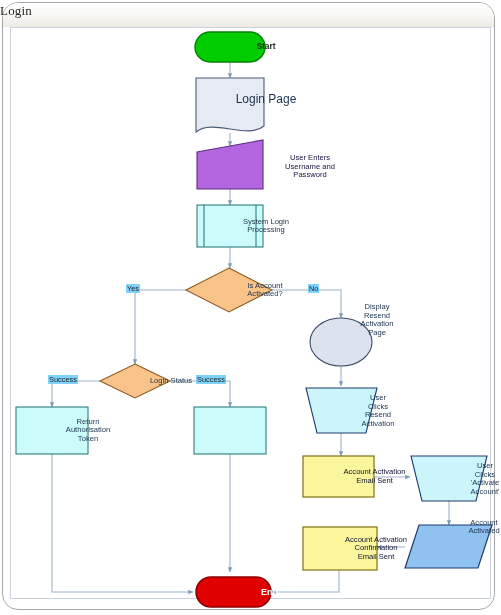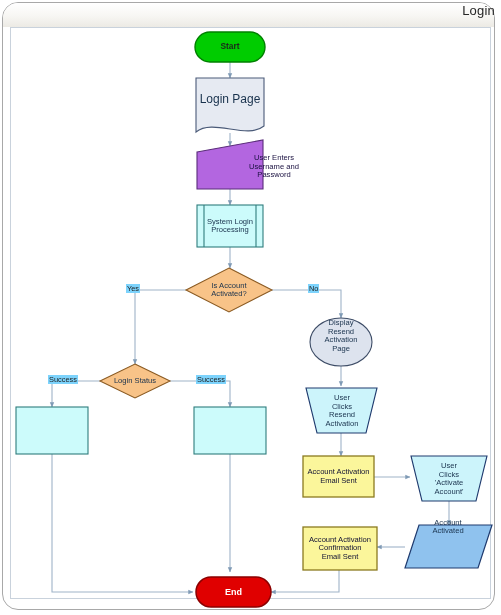--- a/index.html
+++ b/index.html
@@ -9,33 +9,33 @@
     position:absolute;left:2px;top:2px;width:493px;height:608px;
     border:1px solid #a8a8a8;border-radius:16px;background:#fff;box-sizing:border-box;
   }
   .titlebar{
     position:absolute;left:3px;top:3px;width:491px;height:24px;
     border-radius:15px 15px 0 0;
     background:linear-gradient(to bottom,#ffffff 0%,#f7f6f3 55%,#eceae4 100%);
     box-sizing:border-box;
   }
   .titletext{
-    position:absolute;left:0;top:3px;width:495px;text-align:right;
-    font-size:13px;color:#262626;font-family:Liberation Sans, sans-serif;
+    position:absolute;left:0;top:3px;width:495px;text-align:left;
+    font-size:13px;color:#262626;font-family:Liberation Serif, serif;
     letter-spacing:.2px;
   }
   .canvas{
     position:absolute;left:10px;top:27px;width:481px;height:572px;
     border:1px solid #c9d2dc;background:#fff;box-sizing:border-box;
   }
   svg.flow{position:absolute;left:0;top:0;width:501px;height:615px;overflow:visible;}
   .nodelabel{
     position:absolute;display:flex;align-items:center;justify-content:center;
     text-align:center;line-height:1.12;font-size:7.6px;color:#19324d;
-    font-family:"Liberation Sans",sans-serif;pointer-events:none;
+    font-family:"Liberation Sans",sans-serif;pointer-events:none;padding-left:36px;
   }
   .nodelabel.dark{color:#113;}
   .nodelabel.white{color:#ffffff;font-weight:bold;font-size:9px;}
   .nodelabel.term{font-weight:bold;font-size:8.4px;color:#1b2a1b;}
   .edgelabel{
     position:absolute;font-size:7.4px;color:#1d1d1d;background:#7dd3fc;
     font-family:"Liberation Sans",sans-serif;padding:0 1px;white-space:nowrap;
   }
 </style>
 </head>
@@ -114,23 +114,24 @@
   <div class="nodelabel" style="left:196px;top:80px;width:68px;height:40px;font-size:12px;">Login Page</div>
 
   <div class="nodelabel" style="left:197px;top:145px;width:66px;height:44px;color:#1a1040;margin-left:44px;">User Enters<br>Username and<br>Password</div>
 
   <div class="nodelabel" style="left:206px;top:205px;width:48px;height:42px;">System Login<br>Processing</div>
 
   <div class="nodelabel" style="left:193px;top:270px;width:72px;height:40px;">Is Account<br>Activated?</div>
 
   <div class="nodelabel" style="left:104px;top:366px;width:62px;height:30px;">Login Status</div>
 
+  <div class="nodelabel" style="left:16px;top:407px;width:72px;height:47px;">Return<br>Authorisation<br>Token</div>
 
 
-  <div class="nodelabel" style="left:314px;top:320px;width:54px;height:32px;text-align:center;">Display<br>Resend<br>Activation<br>Page</div>
+  <div class="nodelabel" style="left:314px;top:304px;width:54px;height:32px;text-align:center;">Display<br>Resend<br>Activation<br>Page</div>
 
   <div class="nodelabel" style="left:310px;top:390px;width:64px;height:42px;">User<br>Clicks<br>Resend<br>Activation</div>
 
   <div class="nodelabel dark" style="left:303px;top:456px;width:71px;height:41px;">Account Activation<br>Email Sent</div>
 
   <div class="nodelabel" style="left:416px;top:458px;width:66px;height:42px;">User<br>Clicks<br>'Activate<br>Account'</div>
 
   <div class="nodelabel" style="left:414px;top:507px;width:68px;height:40px;">Account<br>Activated</div>
 
   <div class="nodelabel dark" style="left:303px;top:527px;width:74px;height:43px;">Account Activation<br>Confirmation<br>Email Sent</div>

